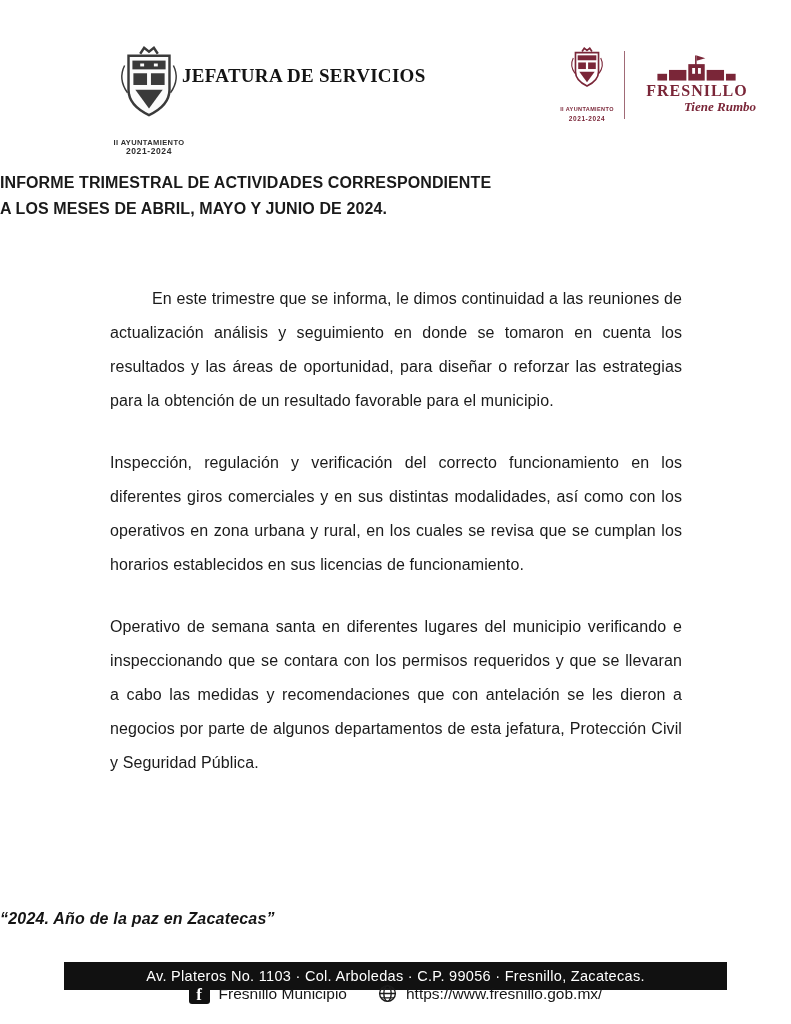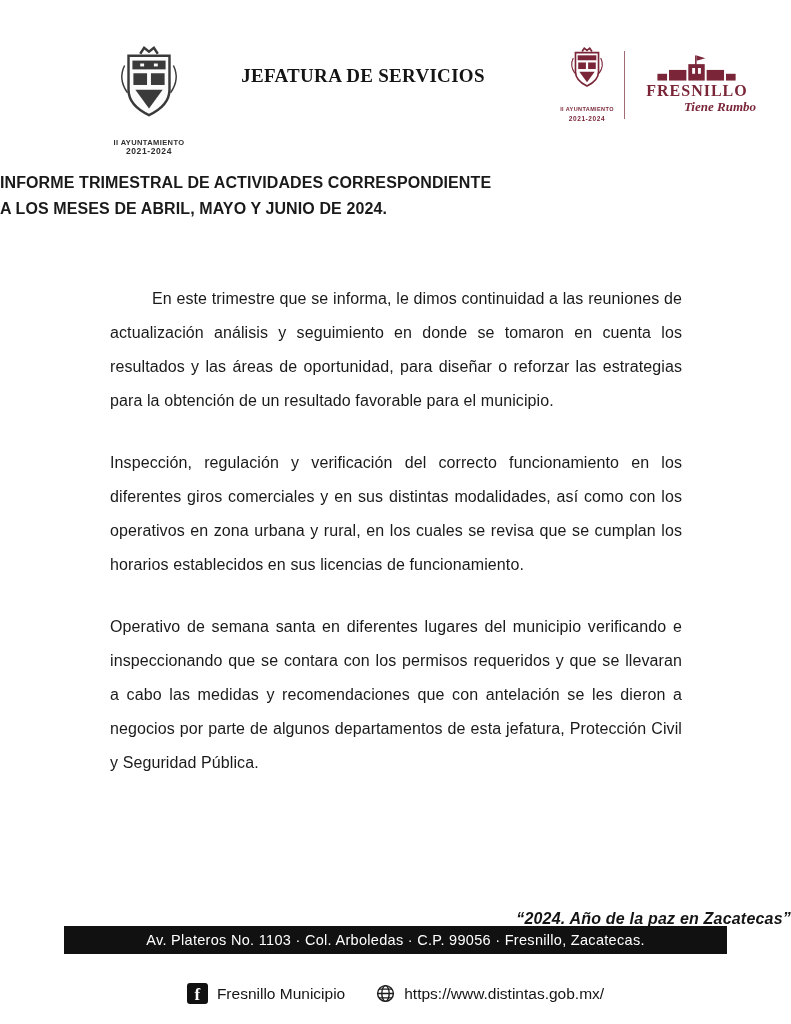--- a/index.html
+++ b/index.html
@@ -22,21 +22,20 @@
   }
   .seal-caption {
     margin-top: 14px; font-weight: bold; color: #2e2e2e;
     line-height: 9px;
   }
   .seal-caption .l1 { font-size: 7.5px; letter-spacing: 0.4px; display: block; }
   .seal-caption .l2 { font-size: 8.5px; letter-spacing: 0.6px; display: block; }
 
   .header-title {
     position: absolute; left: 182px; top: 62px; width: 362px;
-    text-align: center;
     font-family: "Liberation Serif", serif;
     font-weight: bold; font-size: 19px; line-height: 27px;
     letter-spacing: 0.3px; color: #141414;
   }
 
   .header-right {
     position: absolute; left: 556px; top: 46px;
     display: flex; align-items: center;
   }
   .seal-small { width: 62px; text-align: center; }
@@ -71,26 +70,26 @@
     position: absolute; top: 250px; left: 110px; width: 572px;
     font-size: 16px; line-height: 34px; text-align: justify;
     letter-spacing: 0.1px; color: #1a1a1a;
   }
   .doc-body p + p { margin-top: 28px; }
   .doc-body p.indent { text-indent: 42px; margin-top: 32px; }
 
   
   .slogan {
     position: absolute; top: 910px; left: 0; width: 100%;
-    text-align: right; font-weight: bold; font-style: italic;
+    text-align: left; font-weight: bold; font-style: italic;
     font-size: 16px; letter-spacing: 0.2px; color: #141414;
   }
 
   .address-bar {
-    position: absolute; top: 926px; left: 64px; width: 663px; height: 28px;
+    position: absolute; top: 962px; left: 64px; width: 663px; height: 28px;
     background: #111111; color: #ffffff;
     display: flex; align-items: center; justify-content: center;
     font-size: 14.5px; letter-spacing: 0.3px;
   }
 
   .contact-row {
     position: absolute; top: 983px; left: 0; width: 100%;
     display: flex; align-items: center; justify-content: center;
     font-size: 15.5px; color: #141414;
   }
@@ -200,16 +199,16 @@
   <div class="contact-row">
     <span class="fb-icon">f</span>
     <span>Fresnillo Municipio</span>
     <span class="globe-icon">
       <svg width="21" height="21" viewBox="0 0 24 24" fill="none" stroke="#1c1c1c" stroke-width="1.6">
         <circle cx="12" cy="12" r="9"></circle>
         <ellipse cx="12" cy="12" rx="4.2" ry="9"></ellipse>
         <path d="M3 12 h18 M4.6 7 h14.8 M4.6 17 h14.8"></path>
       </svg>
     </span>
-    <span>https://www.distintas.gob.mx/</span>
+    <span>https://www.fresnillo.gob.mx/</span>
   </div>
 
 </div>
 
 </body></html>

